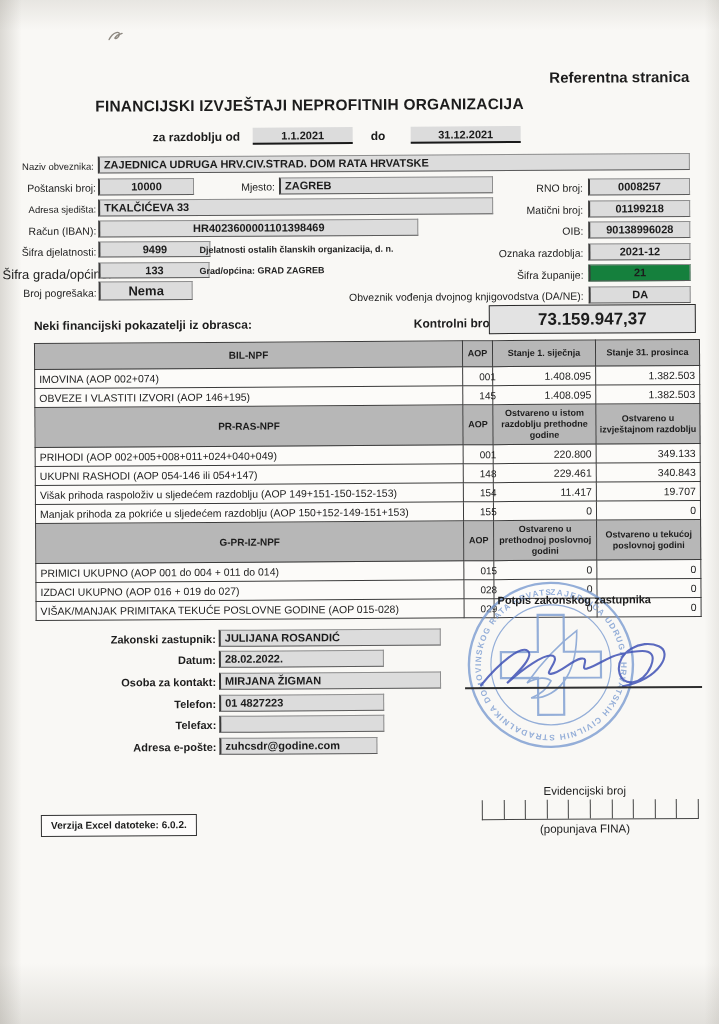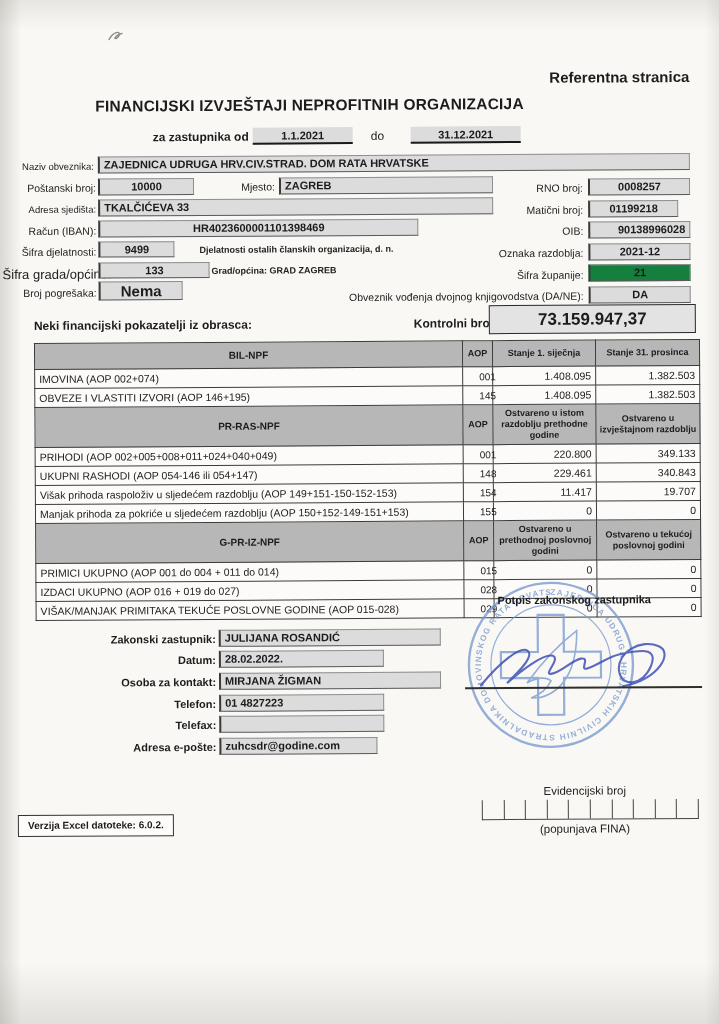--- a/index.html
+++ b/index.html
@@ -55,74 +55,74 @@
   td.aop{font-size:10px;text-align:center;padding-left:16px;}
   td.num{font-size:10.5px;text-align:right;padding:1px 4px;}
   
   .flabel{font-size:11px;font-weight:bold;text-align:right;white-space:nowrap;}
   .sig-line{background:#2e2e2e;height:1.5px;}
   .comb{display:flex;border-bottom:1.5px solid #444;border-left:1.5px solid #444;height:20px;}
   .comb .cell{flex:1;border-right:1.5px solid #444;height:100%;}
   .small-note{font-size:11.5px;color:#222;text-align:center;}
   .version-box{
     border:1.3px solid #333;background:rgba(255,255,255,.6);
-    font-size:10px;font-weight:bold;text-align:center;line-height:20px;height:22px;
+    font-size:10px;font-weight:bold;text-align:center;line-height:20px;height:22px;margin-left:23px;
   }
 </style>
 </head>
 <body>
 
 <div class="sheet">
 
   <svg class="abs" style="left:108px;top:26px;" width="26" height="18">
     <path d="M4,12 C8,4 16,3 14,8 C12,12 7,12 12,8 L17,6" stroke="#8d8880" stroke-width="1.4" fill="none" stroke-linecap="round"></path>
   </svg>
 
   <div class="abs" style="left:430px;top:70px;width:262px;text-align:right;font-size:15px;font-weight:bold;">Referentna stranica</div>
 
   <div class="abs" style="left:62px;top:96px;width:500px;text-align:center;font-size:15.5px;font-weight:bold;letter-spacing:.2px;">FINANCIJSKI IZVJEŠTAJI NEPROFITNIH ORGANIZACIJA</div>
 
-  <div class="abs" style="left:155px;top:129px;font-size:12px;font-weight:bold;">za zastupnika od</div>
+  <div class="abs" style="left:155px;top:129px;font-size:12px;font-weight:bold;">za razdoblju od</div>
   <div class="abs period-box" style="left:255px;top:127px;width:100px;">1.1.2021</div>
-  <div class="abs" style="left:373px;top:129px;font-size:12px;font-weight:normal;">do</div>
+  <div class="abs" style="left:373px;top:129px;font-size:12px;font-weight:bold;">do</div>
   <div class="abs period-box" style="left:413px;top:127px;width:110px;">31.12.2021</div>
 
   <div class="abs lbl lbl-sm" style="left:8px;top:159px;width:88px;">Naziv obveznika:</div>
   <div class="abs fbox" style="left:100px;top:155px;width:592px;">ZAJEDNICA UDRUGA HRV.CIV.STRAD. DOM RATA HRVATSKE</div>
 
   <div class="abs lbl" style="left:10px;top:180px;width:88px;">Poštanski broj:</div>
   <div class="abs fbox center" style="left:100px;top:177px;width:96px;">10000</div>
   <div class="abs lbl" style="left:195px;top:180px;width:82px;">Mjesto:</div>
   <div class="abs fbox" style="left:281px;top:177px;width:214px;">ZAGREB</div>
 
   <div class="abs lbl lbl-sm" style="left:10px;top:202px;width:88px;">Adresa sjedišta:</div>
   <div class="abs fbox" style="left:100px;top:198px;width:395px;">TKALČIĆEVA 33</div>
 
   <div class="abs lbl" style="left:10px;top:223px;width:88px;">Račun (IBAN):</div>
   <div class="abs fbox center" style="left:100px;top:219px;width:320px;">HR4023600001101398469</div>
 
   <div class="abs lbl" style="left:10px;top:244px;width:88px;">Šifra djelatnosti:</div>
-  <div class="abs fbox center" style="left:100px;top:240px;width:76px;height:16px;">9499</div>
+  <div class="abs fbox center" style="left:100px;top:240px;width:112px;height:16px;">9499</div>
   <div class="abs desc-txt" style="left:201px;top:244px;">Djelatnosti ostalih članskih organizacija, d. n.</div>
 
   <div class="abs lbl" style="left:4px;top:265px;width:94px;font-size:13px;">Šifra grada/općine:</div>
   <div class="abs fbox center" style="left:100px;top:261px;width:111px;height:16px;">133</div>
-  <div class="abs desc-txt" style="left:201px;top:265px;margin-left:12px;">Grad/općina: GRAD ZAGREB</div>
+  <div class="abs desc-txt" style="left:201px;top:265px;">Grad/općina: GRAD ZAGREB</div>
 
   <div class="abs lbl" style="left:10px;top:285px;width:88px;">Broj pogrešaka:</div>
-  <div class="abs fbox center" style="left:100px;top:280px;width:84px;height:19px;font-size:15px;line-height:17px;">Nema</div>
+  <div class="abs fbox center" style="left:100px;top:280px;width:94px;height:19px;font-size:13px;line-height:17px;">Nema</div>
 
   <div class="abs lbl" style="left:440px;top:183px;width:145px;">RNO broj:</div>
   <div class="abs fbox center" style="left:590px;top:180px;width:102px;">0008257</div>
 
   <div class="abs lbl" style="left:440px;top:205px;width:145px;">Matični broj:</div>
-  <div class="abs fbox center" style="left:590px;top:202px;width:90px;">01199218</div>
+  <div class="abs fbox center" style="left:590px;top:202px;width:102px;">01199218</div>
 
   <div class="abs lbl" style="left:440px;top:226px;width:145px;">OIB:</div>
-  <div class="abs fbox center" style="left:590px;top:223px;width:102px;text-align:right;">90138996028</div>
+  <div class="abs fbox center" style="left:590px;top:223px;width:102px;">90138996028</div>
 
   <div class="abs lbl" style="left:440px;top:248px;width:145px;">Oznaka razdoblja:</div>
   <div class="abs fbox center" style="left:590px;top:245px;width:102px;">2021-12</div>
 
   <div class="abs lbl" style="left:440px;top:270px;width:145px;">Šifra županije:</div>
   <div class="abs fbox center" style="left:590px;top:266px;width:102px;background:#15803d;">21</div>
 
   <div class="abs lbl" style="left:290px;top:291px;width:295px;">Obveznik vođenja dvojnog knjigovodstva (DA/NE):</div>
   <div class="abs fbox center" style="left:590px;top:288px;width:102px;">DA</div>
 

